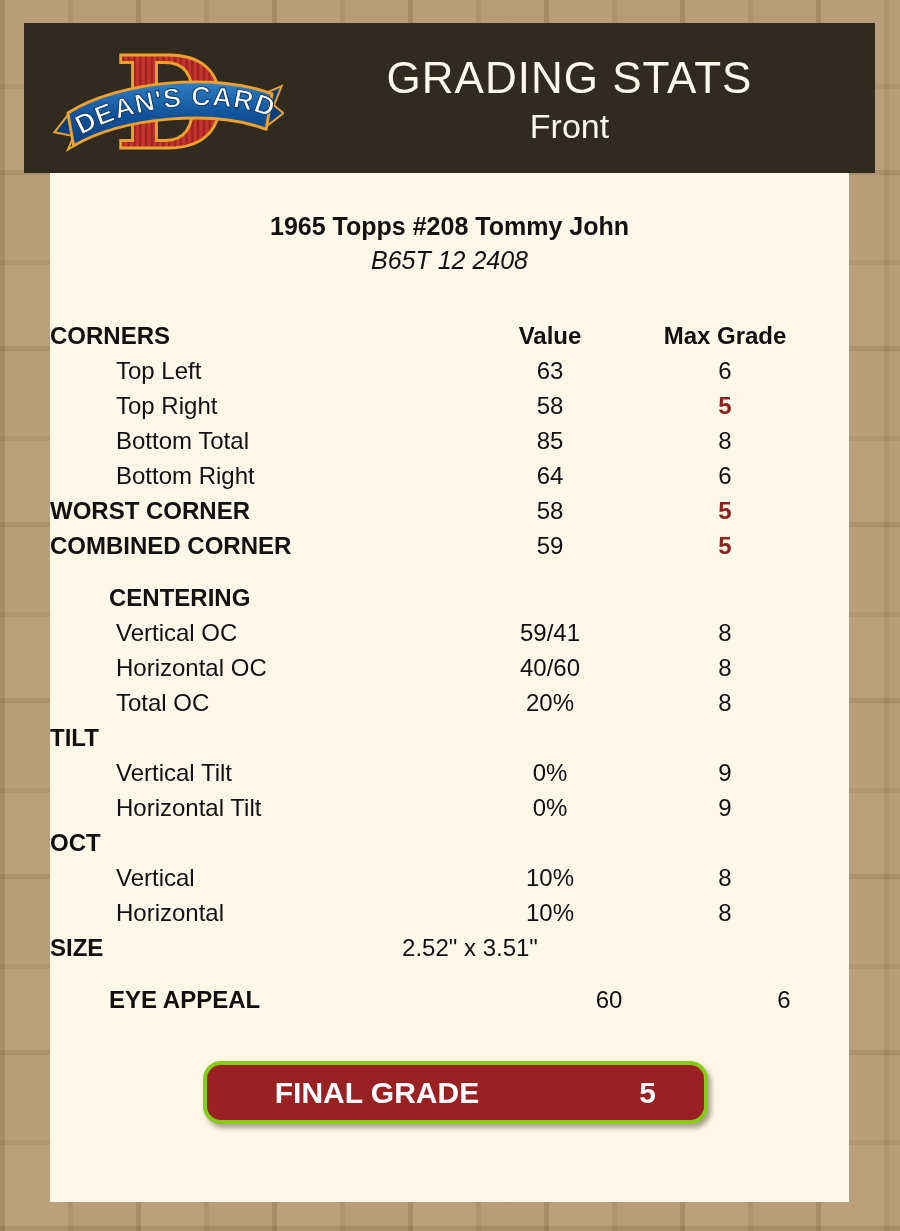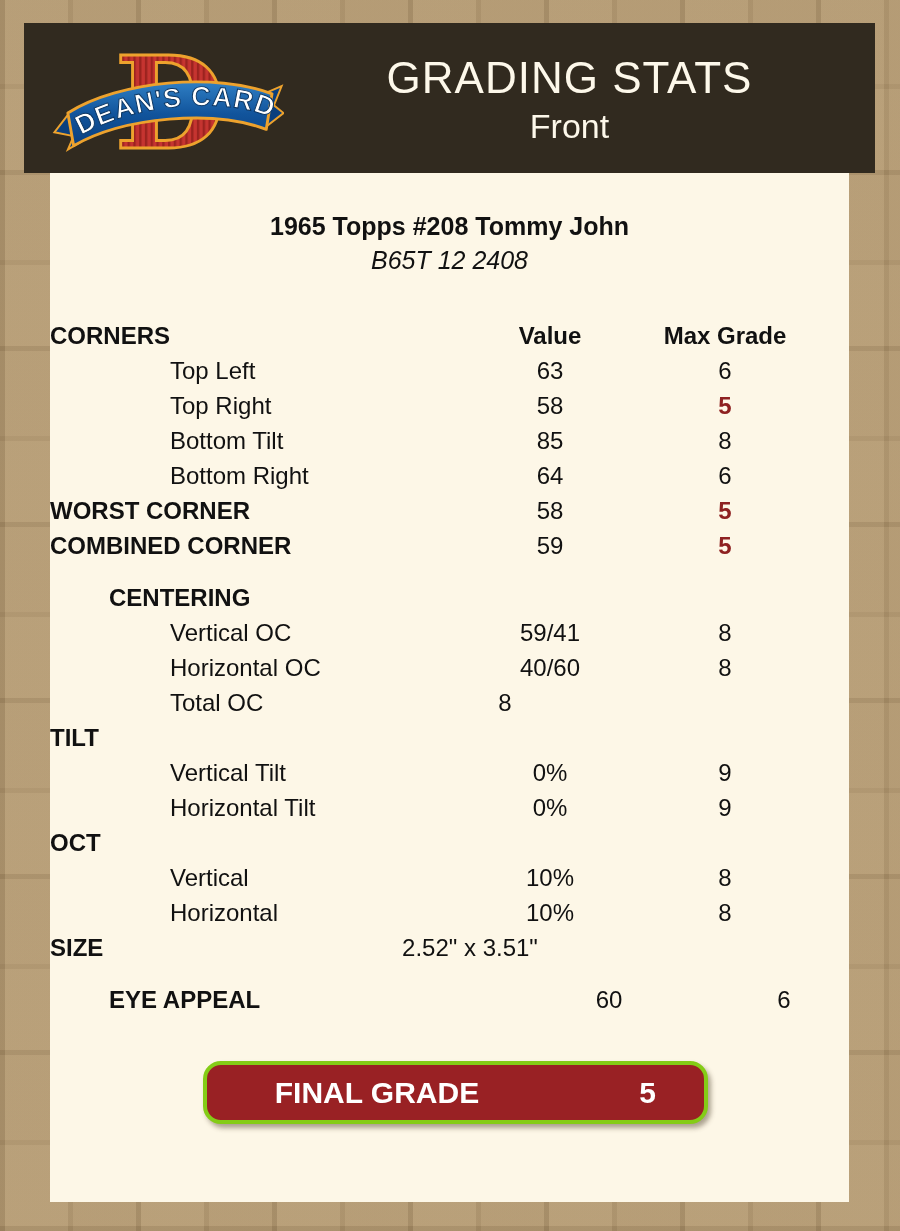--- a/index.html
+++ b/index.html
@@ -22,21 +22,21 @@
   .panel{
     position:absolute; left:50px; top:173px; width:799px; height:1029px;
     background:#fdf7e7; color:#111;
   }
   .card-title{ margin-top:36px; font-size:25px; line-height:34px; font-weight:bold; text-align:center; }
   .card-code{ font-size:25px; line-height:34px; text-align:center;font-style:italic; }
   .gtable{ margin-top:41px; font-size:24px; }
   .trow{ display:flex; height:35px; line-height:35px; }
   .trow.gap{ margin-top:17px;justify-content:flex-end; }
   .c1{ width:390px; box-sizing:border-box; white-space:nowrap; }
-  .c1.item{ padding-left:120px; }
+  .c1.item{ padding-left:66px; }
   .c1.sec{ font-weight:bold; }
   .c2{ width:220px; text-align:center; }
   .c3{ width:130px; text-align:center; }
   .hdr{ font-weight:bold; }
   .red{ color:#8e2121; font-weight:bold; }
   .size-row .c1{ width:240px; }
   .size-row .c2{ width:360px; }
   .final-btn{
     position:relative; margin-top:44px; margin-left:153px; width:497px; height:55px;
     background:#992124; border:4px solid #84cc16; border-radius:18px;
@@ -97,21 +97,21 @@
         <div class="c3">6</div>
       </div>
 
       <div class="trow">
         <div class="c1 item">Top Right</div>
         <div class="c2">58</div>
         <div class="c3 red">5</div>
       </div>
 
       <div class="trow">
-        <div class="c1 item">Bottom Tilt</div>
+        <div class="c1 item">Bottom Total</div>
         <div class="c2">85</div>
         <div class="c3">8</div>
       </div>
 
       <div class="trow">
         <div class="c1 item">Bottom Right</div>
         <div class="c2">64</div>
         <div class="c3">6</div>
       </div>
 
@@ -140,20 +140,21 @@
       </div>
 
       <div class="trow">
         <div class="c1 item">Horizontal OC</div>
         <div class="c2">40/60</div>
         <div class="c3">8</div>
       </div>
 
       <div class="trow">
         <div class="c1 item">Total OC</div>
+        <div class="c2">20%</div>
         <div class="c3">8</div>
       </div>
 
       <div class="trow">
         <div class="c1 sec">TILT</div>
         <div class="c2"></div>
         <div class="c3"></div>
       </div>
 
       <div class="trow">

